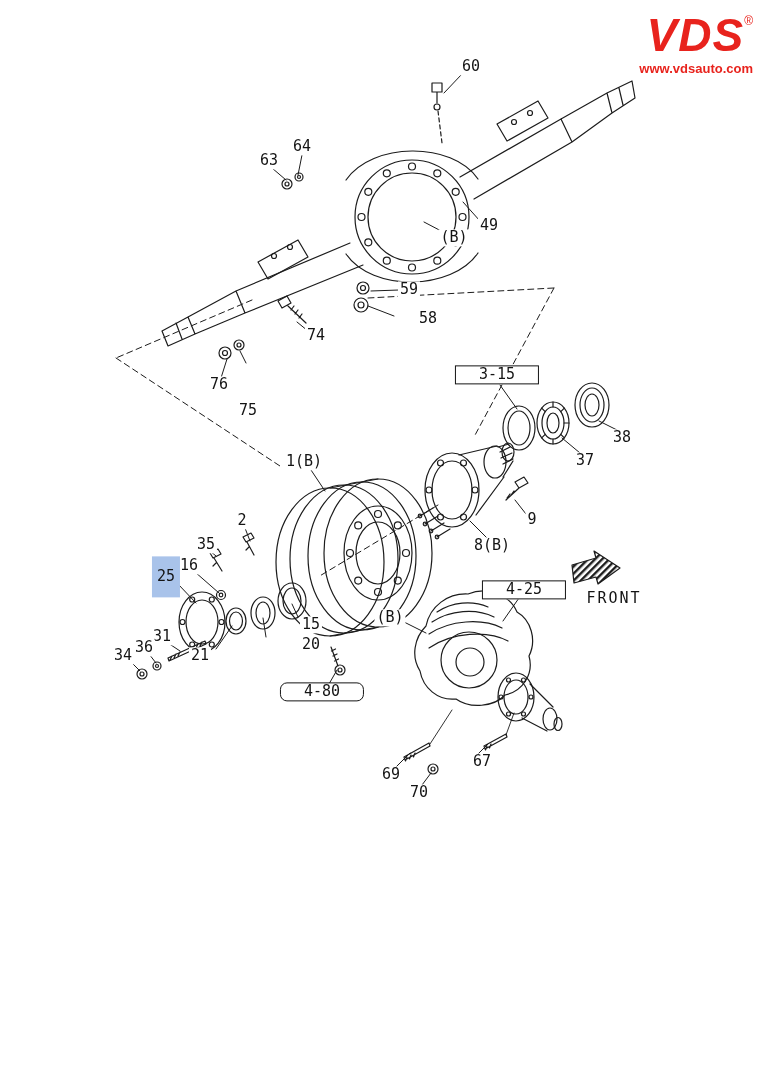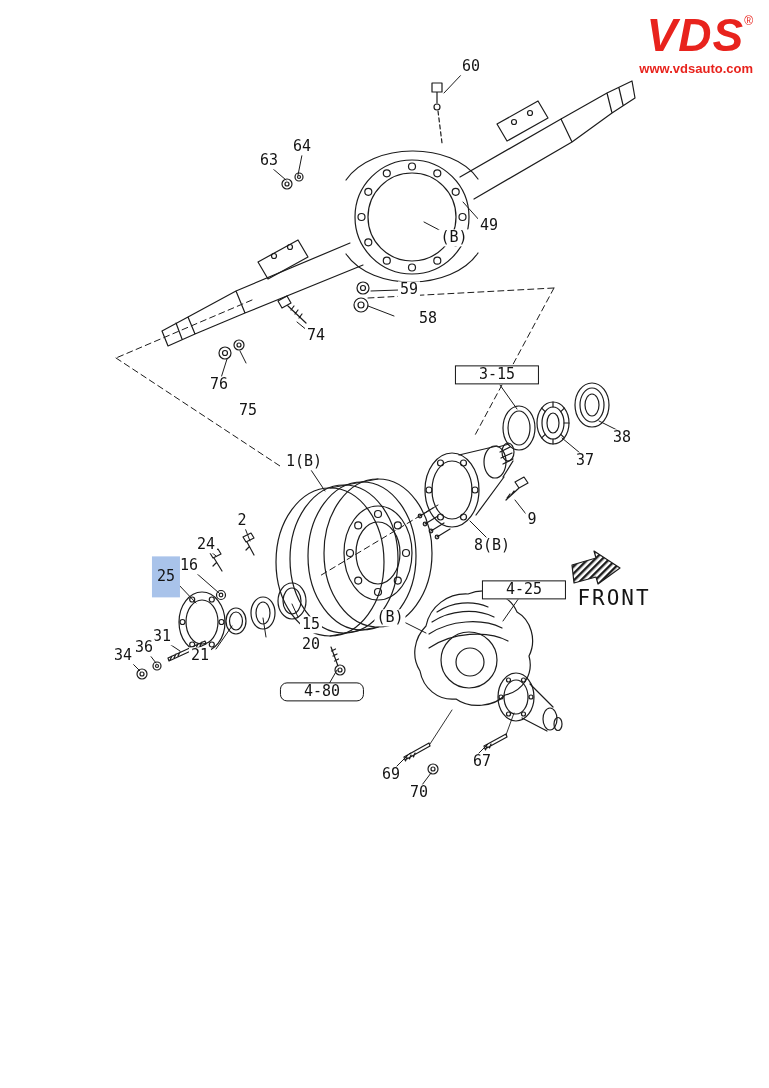--- a/index.html
+++ b/index.html
@@ -13,21 +13,21 @@
   .callout.highlighted{background:var(--hl,#a9c3ea);padding:12px 5px;}
   .callout.marker{cursor:default;}
   .logo{position:absolute;right:16px;top:12px;text-align:right;}
   .logo-text{font-family:"Liberation Sans",sans-serif;font-weight:bold;font-style:italic;
              font-size:46px;line-height:1;color:var(--brand,#e8231d);letter-spacing:1px;}
   .reg-mark{font-family:"Liberation Sans",sans-serif;font-size:12px;color:var(--brand,#e8231d);
             vertical-align:top;position:relative;top:2px;}
   .website{font-family:"Liberation Sans",sans-serif;font-size:13px;font-weight:bold;
            color:var(--brand,#e8231d);margin-top:3px;}
   .front-label{position:absolute;left:614px;top:598px;transform:translate(-50%,-50%);
-               font-size:21px;letter-spacing:2px;color:#141414;}
+               font-size:15px;letter-spacing:2px;color:#141414;}
 </style>
 </head>
 <body>
 
 <div class="stage">
 
   <svg class="diagram" width="769" height="1088" viewBox="0 0 769 1088">
     <defs>
       <pattern id="hatch" patternUnits="userSpaceOnUse" width="5" height="5" patternTransform="rotate(45)">
         <rect x="0" y="0" width="2.4" height="5" fill="#1c1c1c"></rect>
@@ -241,21 +241,21 @@
       <span class="callout" style="left: 316px; top: 336px; text-align: right;">74</span>
       <span class="callout" style="left: 248px; top: 370px; margin-top: 41px;">75</span>
       <span class="callout" style="left: 219px; top: 385px;">76</span>
       <span class="callout boxed" style="left: 497px; top: 375px;">3-15</span>
       <span class="callout" style="left: 585px; top: 461px;">37</span>
       <span class="callout" style="left: 622px; top: 438px;">38</span>
       <span class="callout" style="left: 304px; top: 462px;">1(B)</span>
       <span class="callout" style="left: 492px; top: 546px;">8(B)</span>
       <span class="callout" style="left: 532px; top: 520px;">9</span>
       <span class="callout" style="left: 242px; top: 521px;">2</span>
-      <span class="callout" style="left: 206px; top: 545px;">24</span>
+      <span class="callout" style="left: 206px; top: 545px;">35</span>
       <span class="callout" style="left: 189px; top: 566px;">16</span>
       <span class="callout highlighted" style="left: 166px; top: 577px;">25</span>
       <span class="callout" style="left: 311px; top: 625px;">15</span>
       <span class="callout" style="left: 268px; top: 645px; margin-left: 43px;">20</span>
       <span class="callout" style="left: 200px; top: 656px;">21</span>
       <span class="callout" style="left: 162px; top: 637px;">31</span>
       <span class="callout" style="left: 144px; top: 648px;">36</span>
       <span class="callout" style="left: 123px; top: 656px;">34</span>
       <span class="callout boxed" style="left: 322px; top: 692px; border-radius: 7px;">4-80</span>
       <span class="callout marker" style="left: 390px; top: 618px;">(B)</span>

